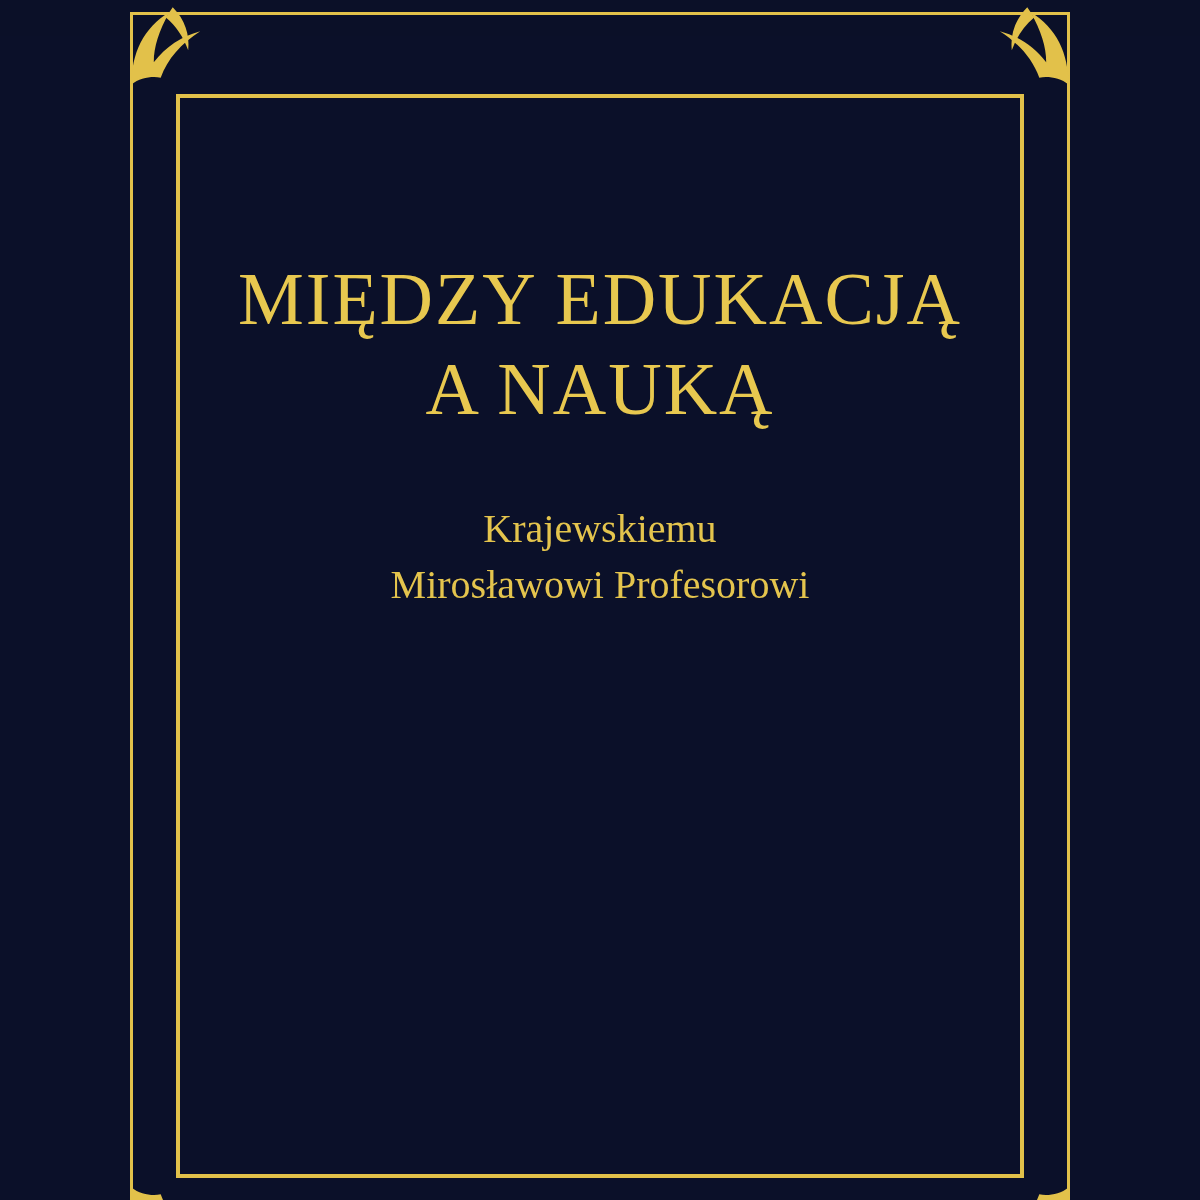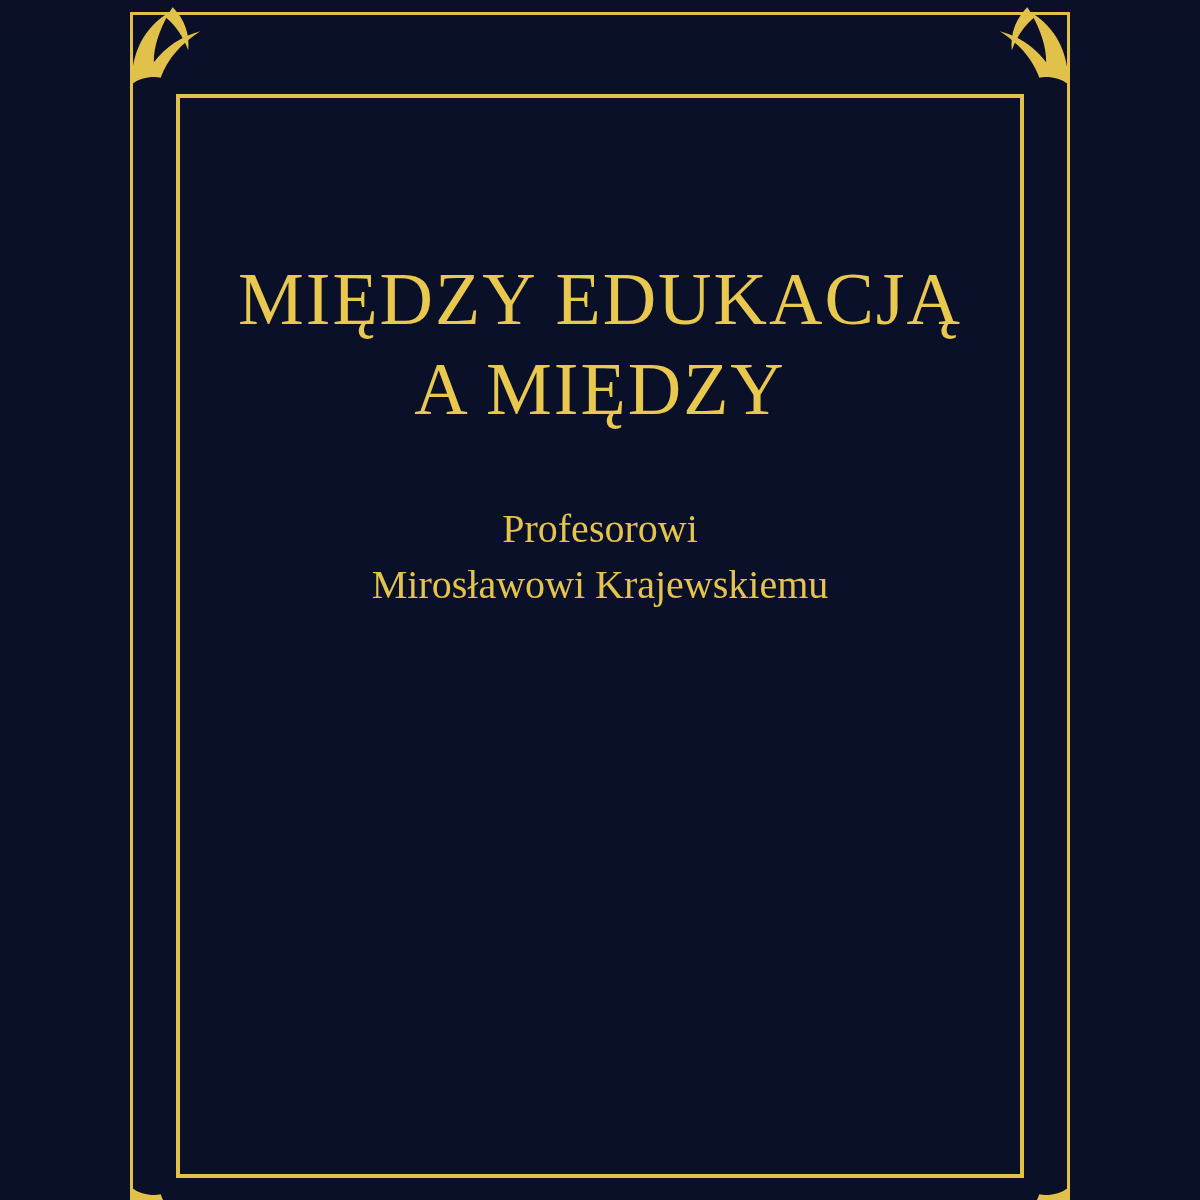--- a/index.html
+++ b/index.html
@@ -114,21 +114,21 @@
   <div class="ornament orn-br">
     <svg viewBox="0 0 100 100" width="86" height="86" aria-hidden="true">
       <path d="M4 96 C4 60 18 30 48 12 C36 34 30 52 30 70 C44 52 62 40 84 34 C62 48 46 66 38 88 C28 86 14 88 4 96 Z" fill="#e2c14a"></path>
       <path d="M52 6 C66 20 72 38 70 56 C64 40 56 28 44 18 Z" fill="#e2c14a"></path>
     </svg>
   </div>
 
   <div class="text-block">
     <h1 class="title">
       <span>MIĘDZY EDUKACJĄ</span><br>
-      <span>A MIĘDZY</span>
+      <span>A NAUKĄ</span>
     </h1>
     <div class="subtitle">
-      <div>Profesorowi</div>
-      <div>Mirosławowi Krajewskiemu</div>
+      <div>Krajewskiemu</div>
+      <div>Mirosławowi Profesorowi</div>
     </div>
   </div>
 
 </div>
 
 </body></html>

